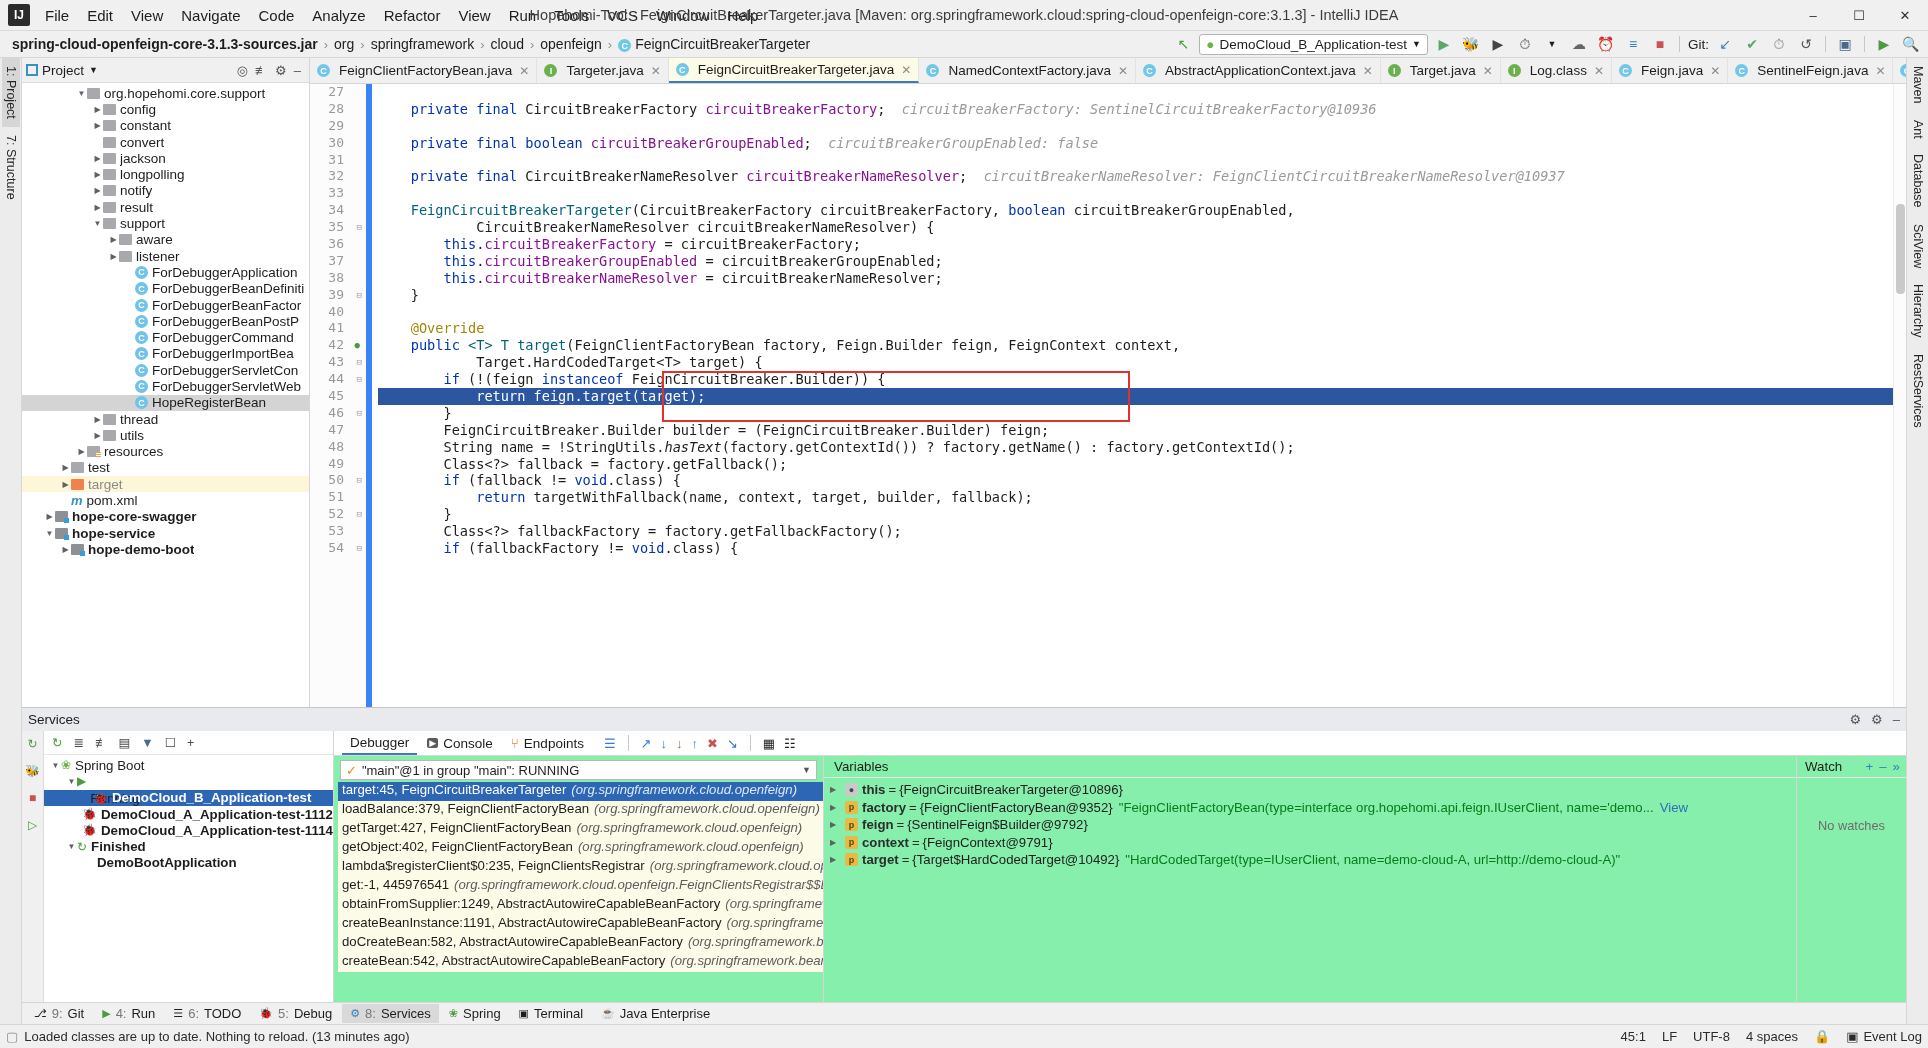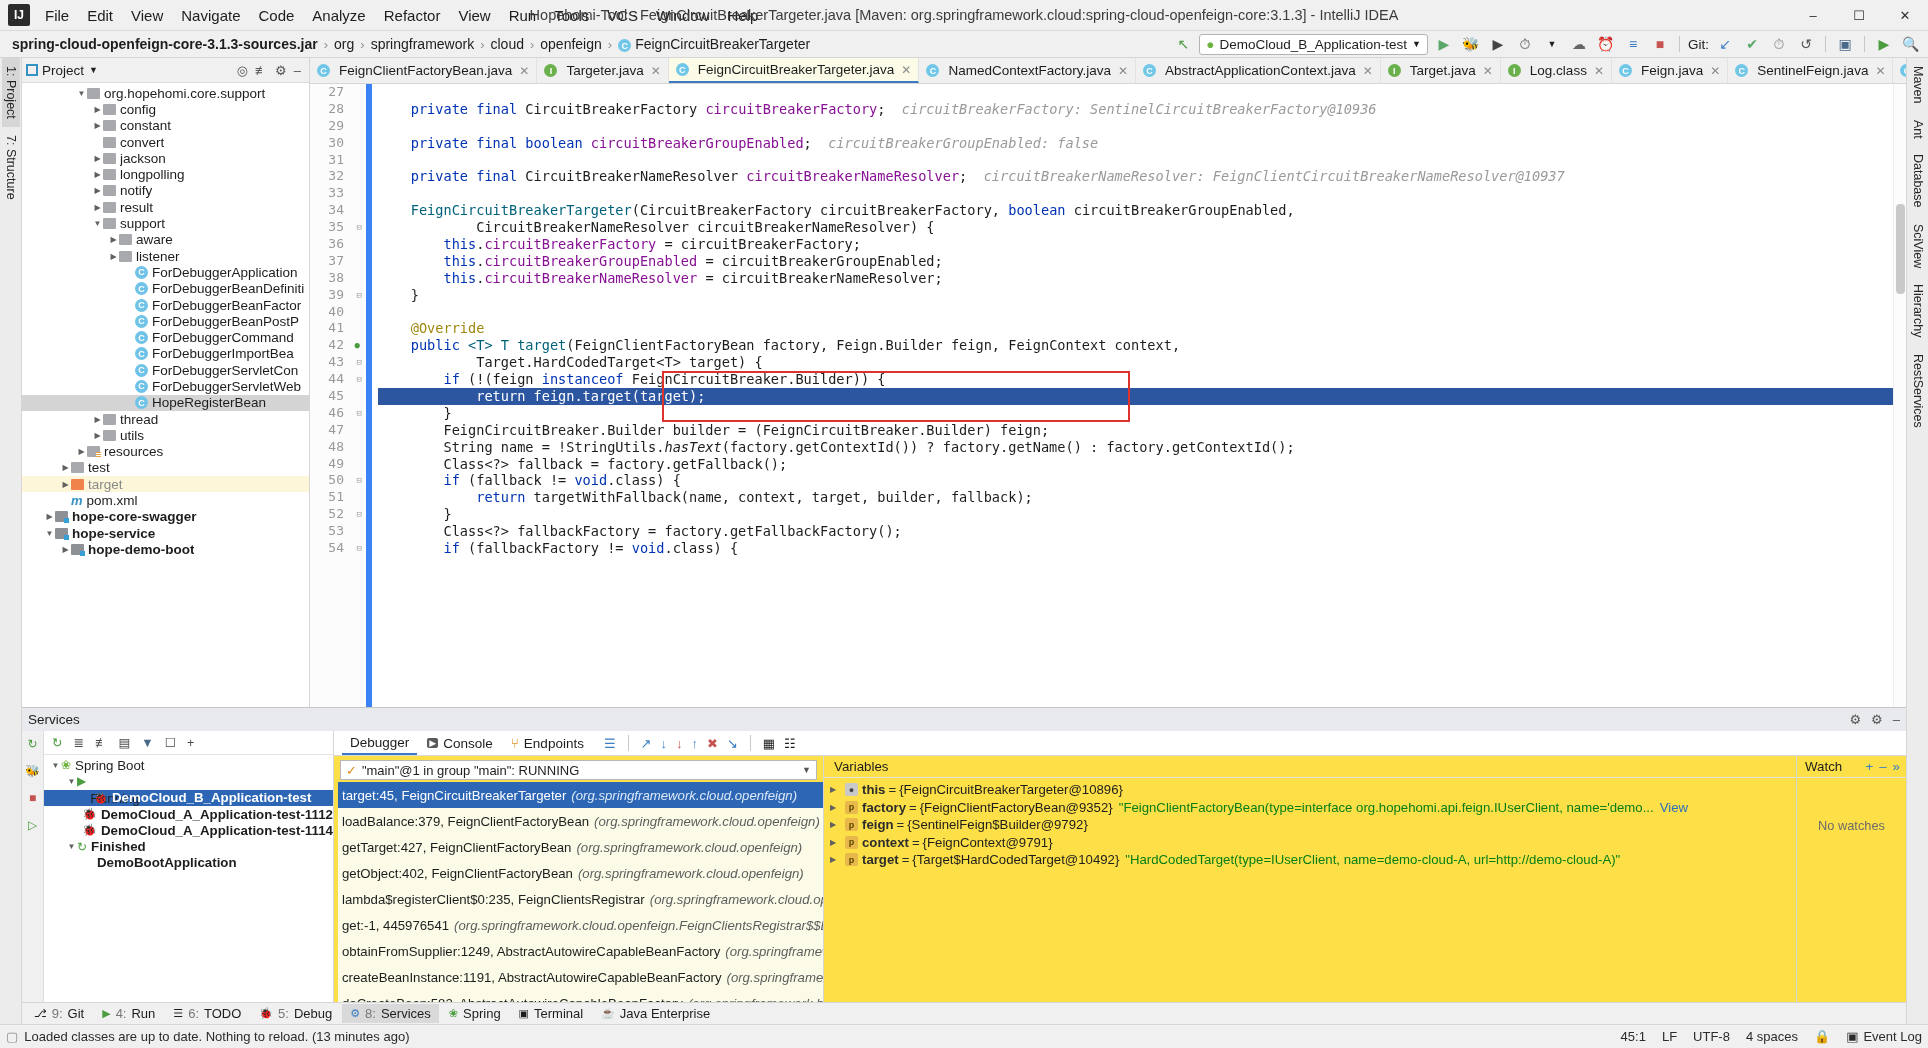--- a/index.html
+++ b/index.html
@@ -112,37 +112,37 @@
      padding-top:6px; gap:13px; border-right:1px solid #dcdcdc; font-size:12px; }
   .svc-tree { width:290px; background:#fff; display:flex; flex-direction:column; border-right:1px solid #d6d6d6;}
   .svc-toolbar { height:24px; display:flex; align-items:center; gap:11px; padding:0 8px;
      border-bottom:1px solid #e4e4e4; font-size:12.5px; color:#4a4a4a; background:#fff;}
   .svc-rows { flex:1; font-size:13.3px; padding-top:2px; overflow:hidden;}
   .srow { height:16.3px; display:flex; align-items:center; white-space:nowrap; padding-right:4px; }
   .srow.sel { background:#2d66b5; color:#fff; }
   .bug { color:#4a9c3e; margin-right:4px; font-size:12px; }
   .port { color:#7a7a7a; font-size:11.5px; }
 
-  .dbg { flex:1; display:flex; flex-direction:column; min-width:0; background:#fde047; }
+  .dbg { flex:1; display:flex; flex-direction:column; min-width:0; background:#86efac; }
   .dbg-tabs { height:25px; display:flex; align-items:center; gap:2px; padding-left:8px;
      border-bottom:1px solid #d8d8d8; font-size:13.5px; background:#fff; }
   .dtab { padding:3px 8px; display:flex; align-items:center; gap:5px; }
   .dtab.active { border-bottom:2px solid #3c7bc4; }
   .dbg-icons { display:flex; align-items:center; gap:9px; margin-left:10px; font-size:13px; }
   .dbg-split { flex:1; display:flex; min-height:0; }
   .frames { width:490px; display:flex; flex-direction:column; border-right:1px solid #d6d6d6; min-width:0;}
   .ft { height:22px; display:flex; align-items:center; gap:14px; padding-left:10px; font-size:13.3px;
      border-bottom:1px solid #e4e4e4; }
   .ft .on { border-bottom:2px solid #3c7bc4; padding-bottom:2px; }
   .thread-sel { margin:4px 6px 2px 6px; height:20px; border:1px solid #b8b8b8; background:#fff;
      display:flex; align-items:center; gap:5px; padding:0 5px; font-size:13px; }
   .thread-sel .cv { color:#e08a1e; }
   .thread-sel .dd { margin-left:auto; font-size:9px; color:#555; }
   .frame-rows { flex:1; overflow:hidden; font-size:13.2px; padding-left:4px;}
-  .frow { height:26px; white-space:nowrap; display:flex; align-items:center; padding-left:4px;}
+  .frow { height:19px; white-space:nowrap; display:flex; align-items:flex-start; padding-left:4px;}
   .frow.sel { background:#2d66b5; color:#fff; }
   .frow .pkg { color:#5d5d5d; font-style:italic; margin-left:5px; }
   .frow.sel .pkg { color:#dce9f8; }
   .frow.alt { background:#fcfbe8; }
 
   .vars { flex:1; display:flex; flex-direction:column; min-width:0; }
   .vars-head { height:22px; display:flex; align-items:center; padding-left:10px; font-size:13.3px;
      border-bottom:1px solid #e4e4e4; }
   .var-rows { flex:1; font-size:13.2px; padding-top:3px; overflow:hidden; }
   .vrow { height:17.5px; display:flex; align-items:center; white-space:nowrap; padding-left:6px; }

